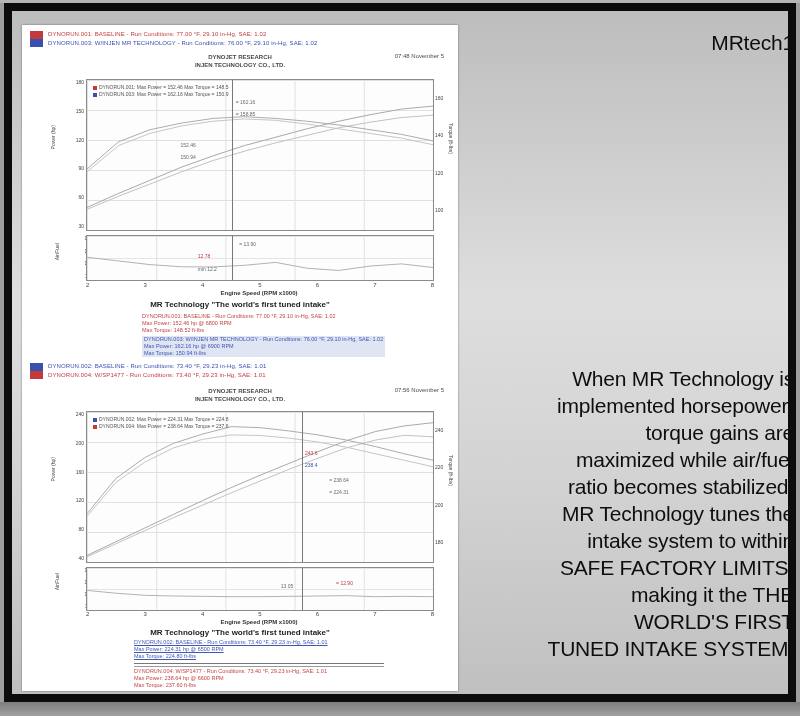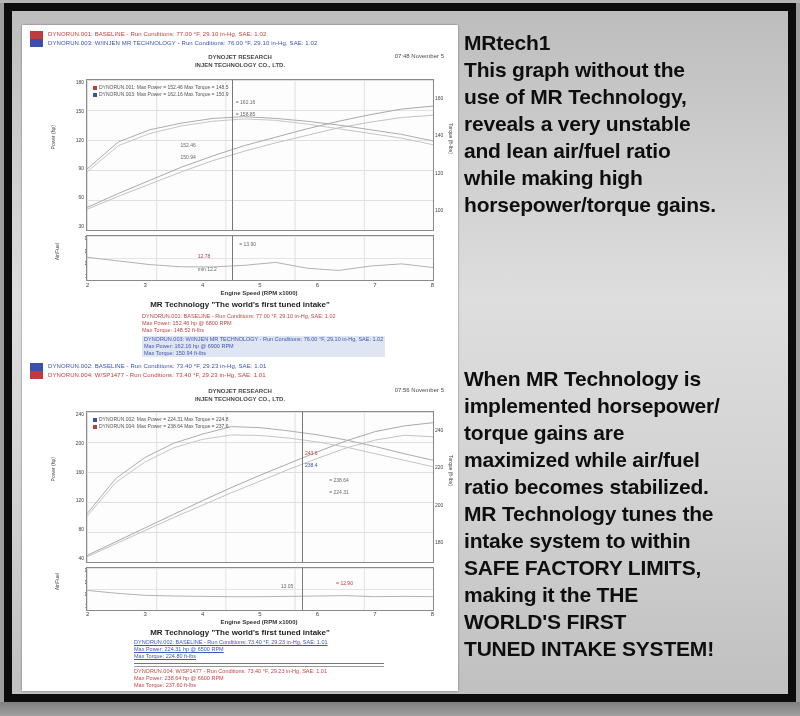--- a/index.html
+++ b/index.html
@@ -53,21 +53,21 @@
   .tagline{position:absolute;left:0;width:436px;text-align:center;font-size:8px;font-weight:bold;color:#222;}
 
   .runblock{position:absolute;font-size:5.5px;line-height:7px;white-space:pre-line;}
   .runblock.red{color:#c04646;}
   .runblock.blue{color:#4256b4;}
   .runblock.hl{background:#dfe5f3;padding:0 2px;}
   .runblock.links{text-decoration:underline;}
   .divider{position:absolute;height:2px;border-top:1px solid #777;border-bottom:1px solid #999;}
 
   
-  .promo{position:absolute;left:452px;width:330px;color:#0e0e0e;font-weight:bold;}
+  .promo{position:absolute;left:452px;width:330px;color:#0e0e0e;font-weight:normal;text-align:right;}
   .promo .heading{font-size:21px;line-height:27px;letter-spacing:-.2px;}
   .promo .body{font-size:21px;line-height:27px;letter-spacing:-.2px;white-space:pre-line;}
 </style>
 </head>
 <body>
 
 <div class="top-strip"></div>
 
 <div class="frame">
   <div class="inner">
@@ -249,26 +249,20 @@
 Max Torque: 224.80 ft-lbs</div>
       <div class="divider" style="left:112px;top:638px;width:250px;"></div>
       <div class="runblock red" style="left:112px;top:643px;">DYNORUN.004: W/SP1477 - Run Conditions: 73.40 °F, 29.23 in-Hg, SAE: 1.01
 Max Power: 238.64 hp @ 6600 RPM
 Max Torque: 237.60 ft-lbs</div>
 
     </div>
 
     <div class="promo" style="top:18px;">
       <div class="heading">MRtech1</div>
-      <div class="body">This graph without the
-use of MR Technology,
-reveals a very unstable
-and lean air/fuel ratio
-while making high
-horsepower/torque gains.</div>
     </div>
     <div class="promo" style="top:354px;">
       <div class="body">When MR Technology is
 implemented horsepower/
 torque gains are
 maximized while air/fuel
 ratio becomes stabilized.
 MR Technology tunes the
 intake system to within
 SAFE FACTORY LIMITS,

